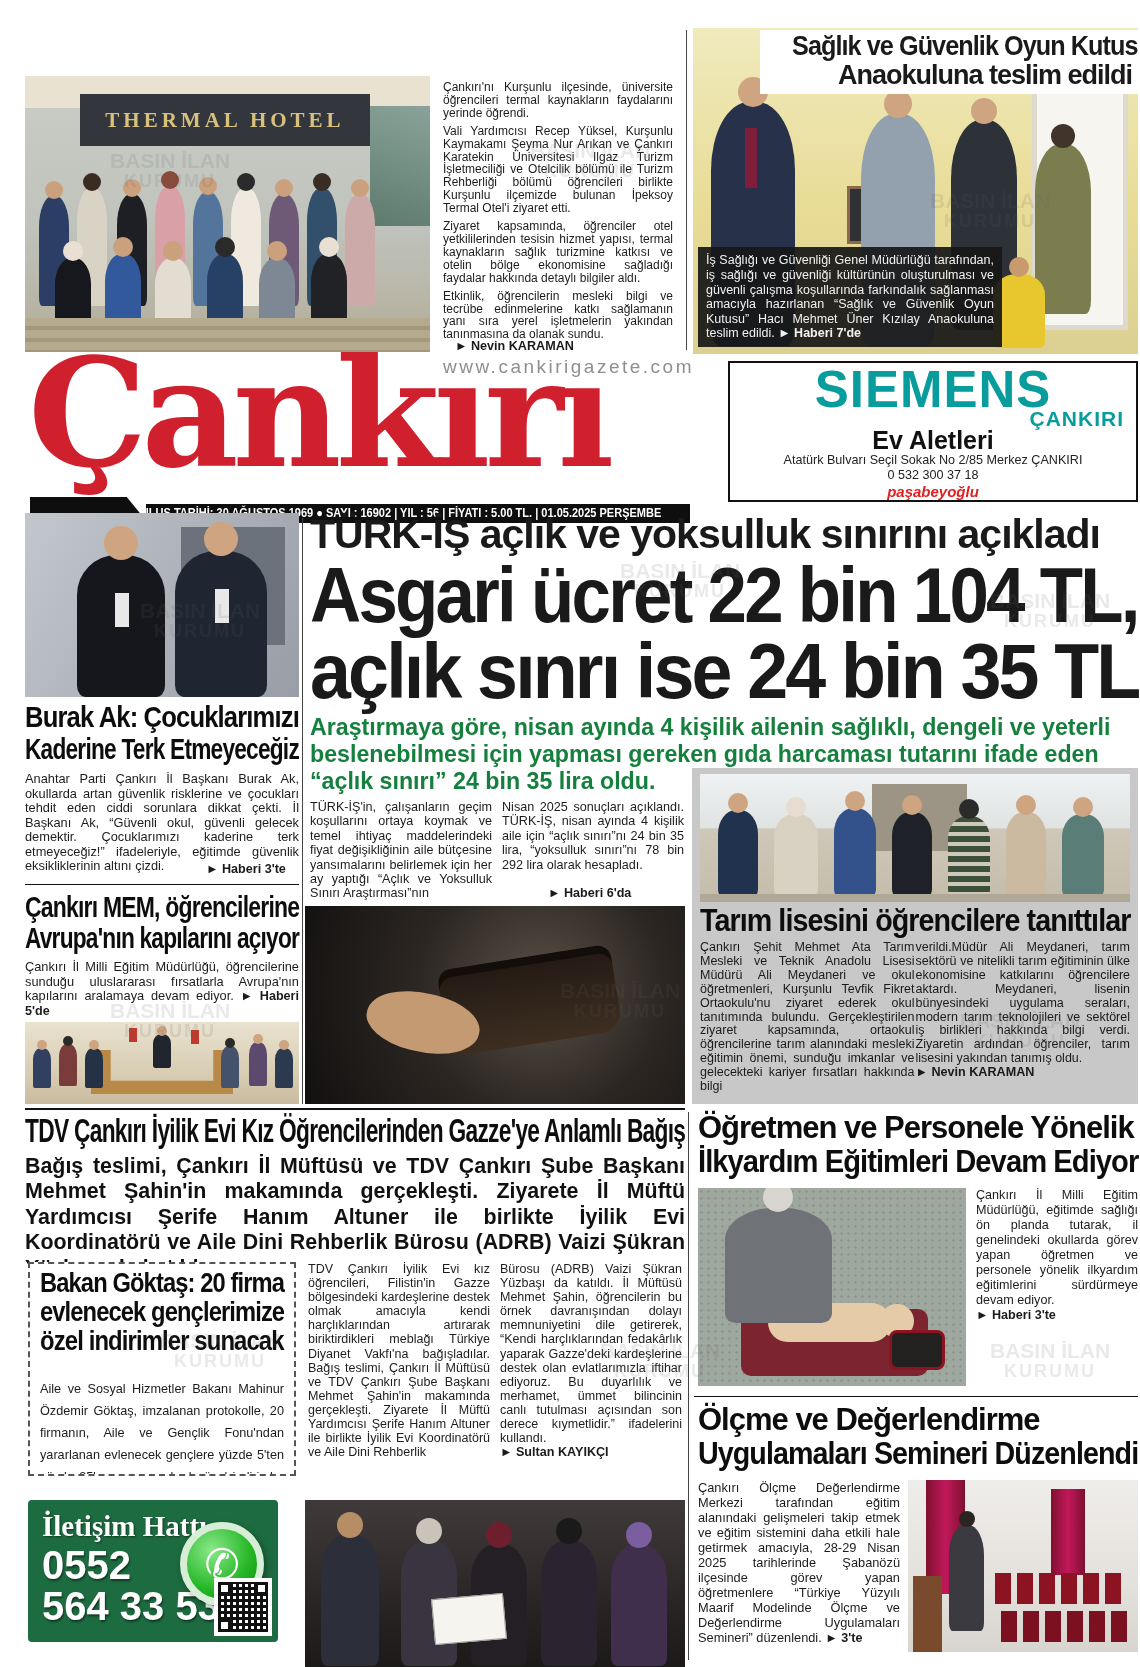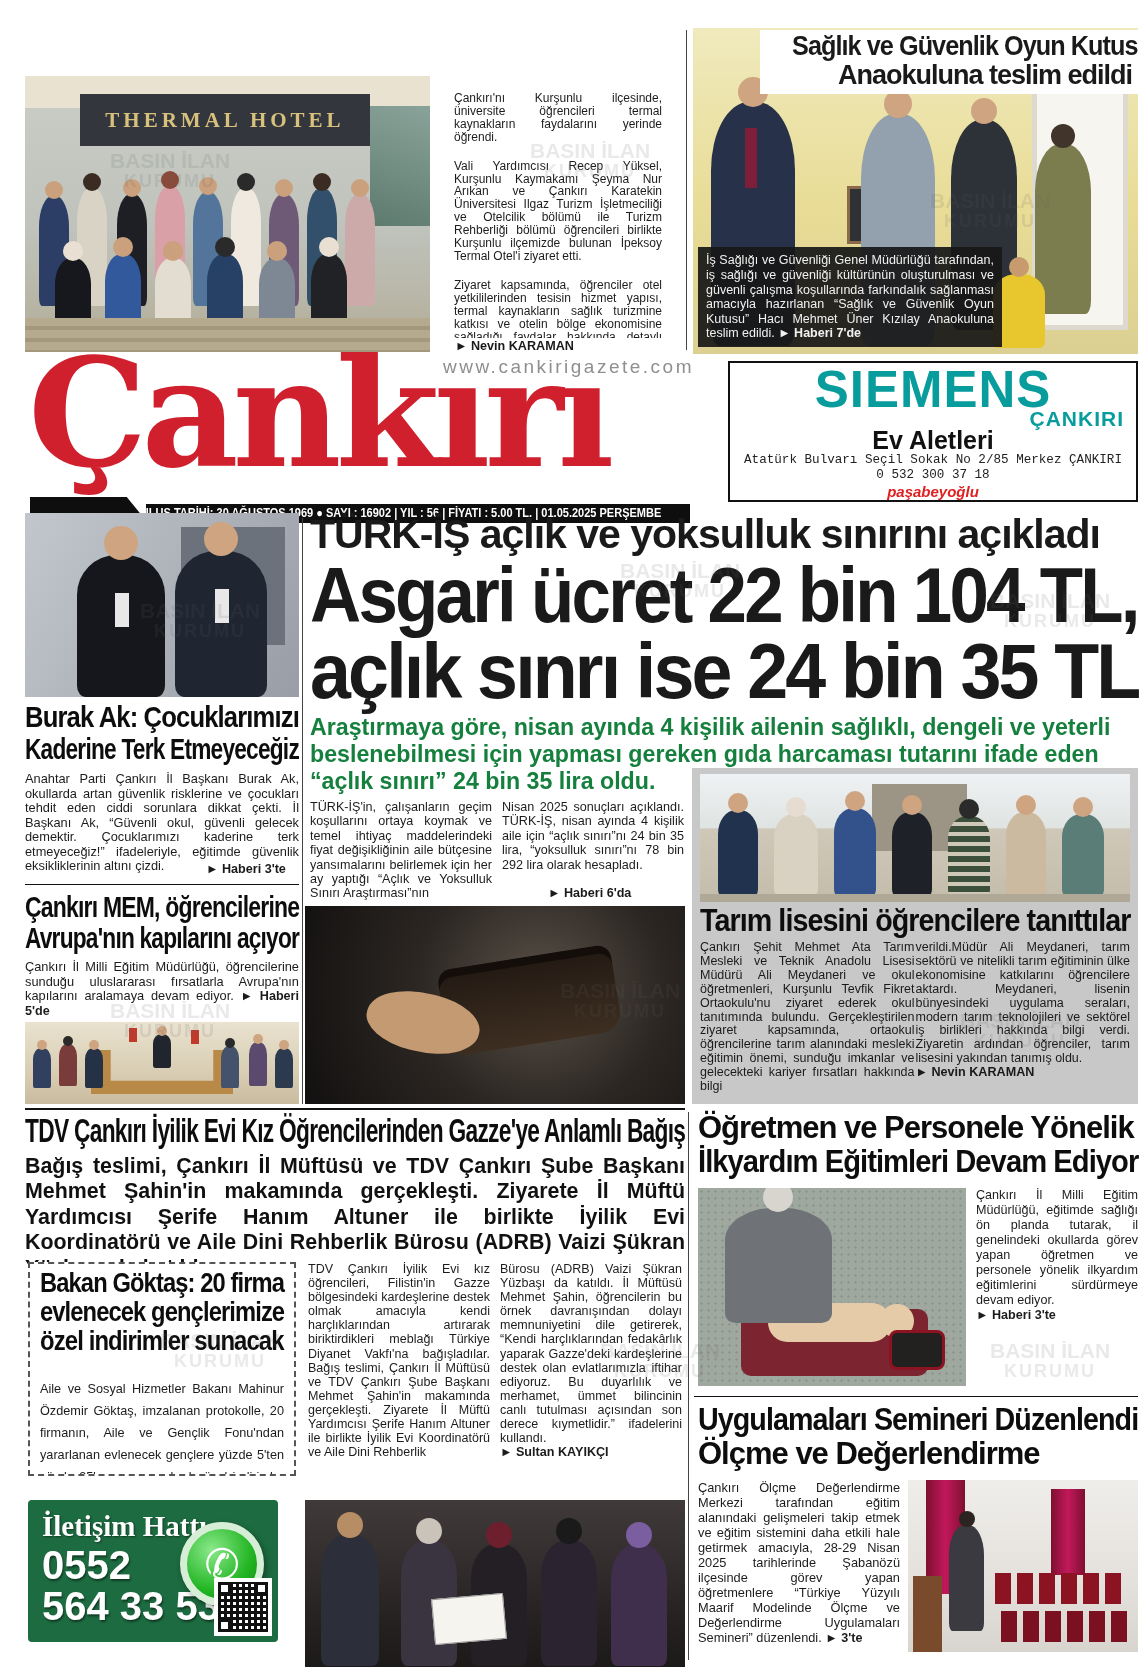--- a/index.html
+++ b/index.html
@@ -7,21 +7,21 @@
   .page{position:relative;width:1140px;height:1667px;margin:0 auto;background:#fff;
         font-family:"Liberation Sans",sans-serif;color:#1a1a1a;overflow:hidden}
   .abs{position:absolute}
   .photo{position:absolute;overflow:hidden}
   .vrule{position:absolute;width:1px;background:#444}
   .hrule{position:absolute;height:2px;background:#111}
   .hl{font-weight:bold;color:#0d0d0d;letter-spacing:-1px}
   .fit{display:inline-block;white-space:nowrap;transform-origin:0 50%;line-height:1.02}
   .o-right{transform-origin:100% 50%}
   .bodytxt{font-size:12.6px;line-height:14.4px;text-align:justify;color:#1c1c1c;overflow:hidden}
-  .bodytxt p{margin:16px}
+  .bodytxt p{margin:5px}
   .byline{font-weight:bold;font-size:12.6px}
   .wm{position:absolute;color:rgba(100,100,100,.14);font-weight:bold;text-align:center;
       line-height:1.05;pointer-events:none;z-index:8}
   .wm .l1{font-size:21px;display:block}.wm .l2{font-size:18px;display:block;letter-spacing:2px}
   .p{position:absolute;display:block;border-radius:45% 45% 10% 10% / 28% 28% 8% 8%}
   .p::before{content:"";position:absolute;left:50%;top:calc(var(--hs,16px) * -0.85);
      width:var(--hs,16px);height:var(--hs,16px);transform:translateX(-50%);
      border-radius:50%;background:var(--h,#c9a17b)}
   
   .mast-name{position:absolute;left:28px;top:340px;width:662px;height:150px;color:#d0202e;
@@ -32,21 +32,21 @@
   .dateline .fit{font-size:12.2px;font-weight:bold}
   .pennant{position:absolute;left:30px;top:497px;width:118px;height:26px;background:#0e0e0e;
      clip-path:polygon(0 0,82% 0,100% 100%,0 100%)}
   
   .ad{position:absolute;left:728px;top:361px;width:410px;height:141px;border:2px solid #111;
       text-align:center;background:#fff;padding-top:1px;overflow:hidden}
   .ad .brand{font-size:51px;font-weight:bold;color:#089c9c;letter-spacing:1px;line-height:1}
   .ad .city{display:block;text-align:right;padding-right:12px;margin-top:-8px;
       font-size:21px;font-weight:bold;color:#089c9c;letter-spacing:1px}
   .ad .line2{font-size:25px;font-weight:bold;color:#111;margin-top:-4px;line-height:1.05}
-  .ad .addr,.ad .phone{font-family:Liberation Mono, monospace;font-size:12.6px;color:#222;line-height:1.18}
+  .ad .addr,.ad .phone{font-family:Liberation Sans, sans-serif;font-size:12.6px;color:#222;line-height:1.18}
   .ad .dealer{display:inline-block;color:#e02020;font-style:italic;font-weight:bold;font-size:15px;
       border-bottom:2px solid #e02020;padding:0 16px 1px;line-height:1.1}
   
   .sag-title{position:absolute;top:2px;right:0;width:378px;background:#fff;padding:2px 6px 4px;
       text-align:right;z-index:4}
   .sag-title .fit{font-size:27px;font-weight:bold;letter-spacing:-1px;line-height:1.08}
   .sag-cap{position:absolute;left:5px;bottom:7px;width:304px;background:rgba(24,24,24,.93);
       color:#f1f1f1;padding:6px 8px;font-size:12.5px;line-height:14.6px;text-align:justify;z-index:4}
   .caplink{font-weight:bold;white-space:nowrap}
   
@@ -336,22 +336,22 @@
     <i class="p" style="left:10%;top:10%;width:40%;height:58%;background:#6f7276;--h:#d8d5cf;--hs:30px"></i>
     <div class="abs" style="right:8%;bottom:8%;width:56px;height:40px;background:#23211f;border:3px solid #8c1322;border-radius:8px"></div>
   </div>
   <div class="abs bodytxt" style="left:976px;top:1188px;width:162px;height:190px;font-size:12.6px;line-height:15px">
     <span>Çankırı İl Milli Eğitim Müdürlüğü, eğitimde sağlığı ön planda tutarak, il genelindeki okullarda görev yapan öğretmen ve personele yönelik ilkyardım eğitimlerini sürdürmeye devam ediyor.</span><br>
     <span class="byline">► Haberi 3'te</span>
   </div>
   <div class="hrule" style="left:694px;top:1396px;width:444px;height:1px"></div>
 
   <div class="abs" style="left:698px;top:1404px;width:440px">
+    <div style="height:34px"><span class="fit hl" style="font-size: 31px; transform: scaleX(1);">Ölçme ve Değerlendirme</span></div>
     <div style="height:34px"><span class="fit hl" style="font-size: 31px; transform: scaleX(0.92437);">Uygulamaları Semineri Düzenlendi</span></div>
-    <div style="height:34px"><span class="fit hl" style="font-size: 31px; transform: scaleX(1);">Ölçme ve Değerlendirme</span></div>
   </div>
   <div class="abs bodytxt" style="left:698px;top:1480px;width:202px;height:182px;font-size:12.8px;line-height:15px">
     <span>Çankırı Ölçme Değerlendirme Merkezi tarafından eğitim alanındaki gelişmeleri takip etmek ve eğitim sistemini daha etkili hale getirmek amacıyla, 28-29 Nisan 2025 tarihlerinde Şabanözü ilçesinde görev yapan öğretmenlere “Türkiye Yüzyılı Maarif Modelinde Ölçme ve Değerlendirme Uygulamaları Semineri” düzenlendi.</span>
     <span class="byline">► 3'te</span>
   </div>
   <div class="photo" style="left:908px;top:1480px;width:230px;height:172px;background:linear-gradient(180deg,#efedea 0%,#e4e1dc 60%,#d8d4ce 100%)">
     <div class="abs" style="left:8%;top:0;width:17%;height:66%;background:linear-gradient(90deg,#7e1030,#c2185b 50%,#7e1030)"></div>
     <div class="abs" style="left:62%;top:5%;width:15%;height:50%;background:linear-gradient(90deg,#7e1030,#c2185b 50%,#7e1030)"></div>
     <div class="abs" style="left:2%;bottom:0;width:13%;height:44%;background:#7a4a2c"></div>
     <i class="p" style="left:18%;top:26%;width:15%;height:62%;background:#3a3a40;--h:#2c2420;--hs:16px"></i>

